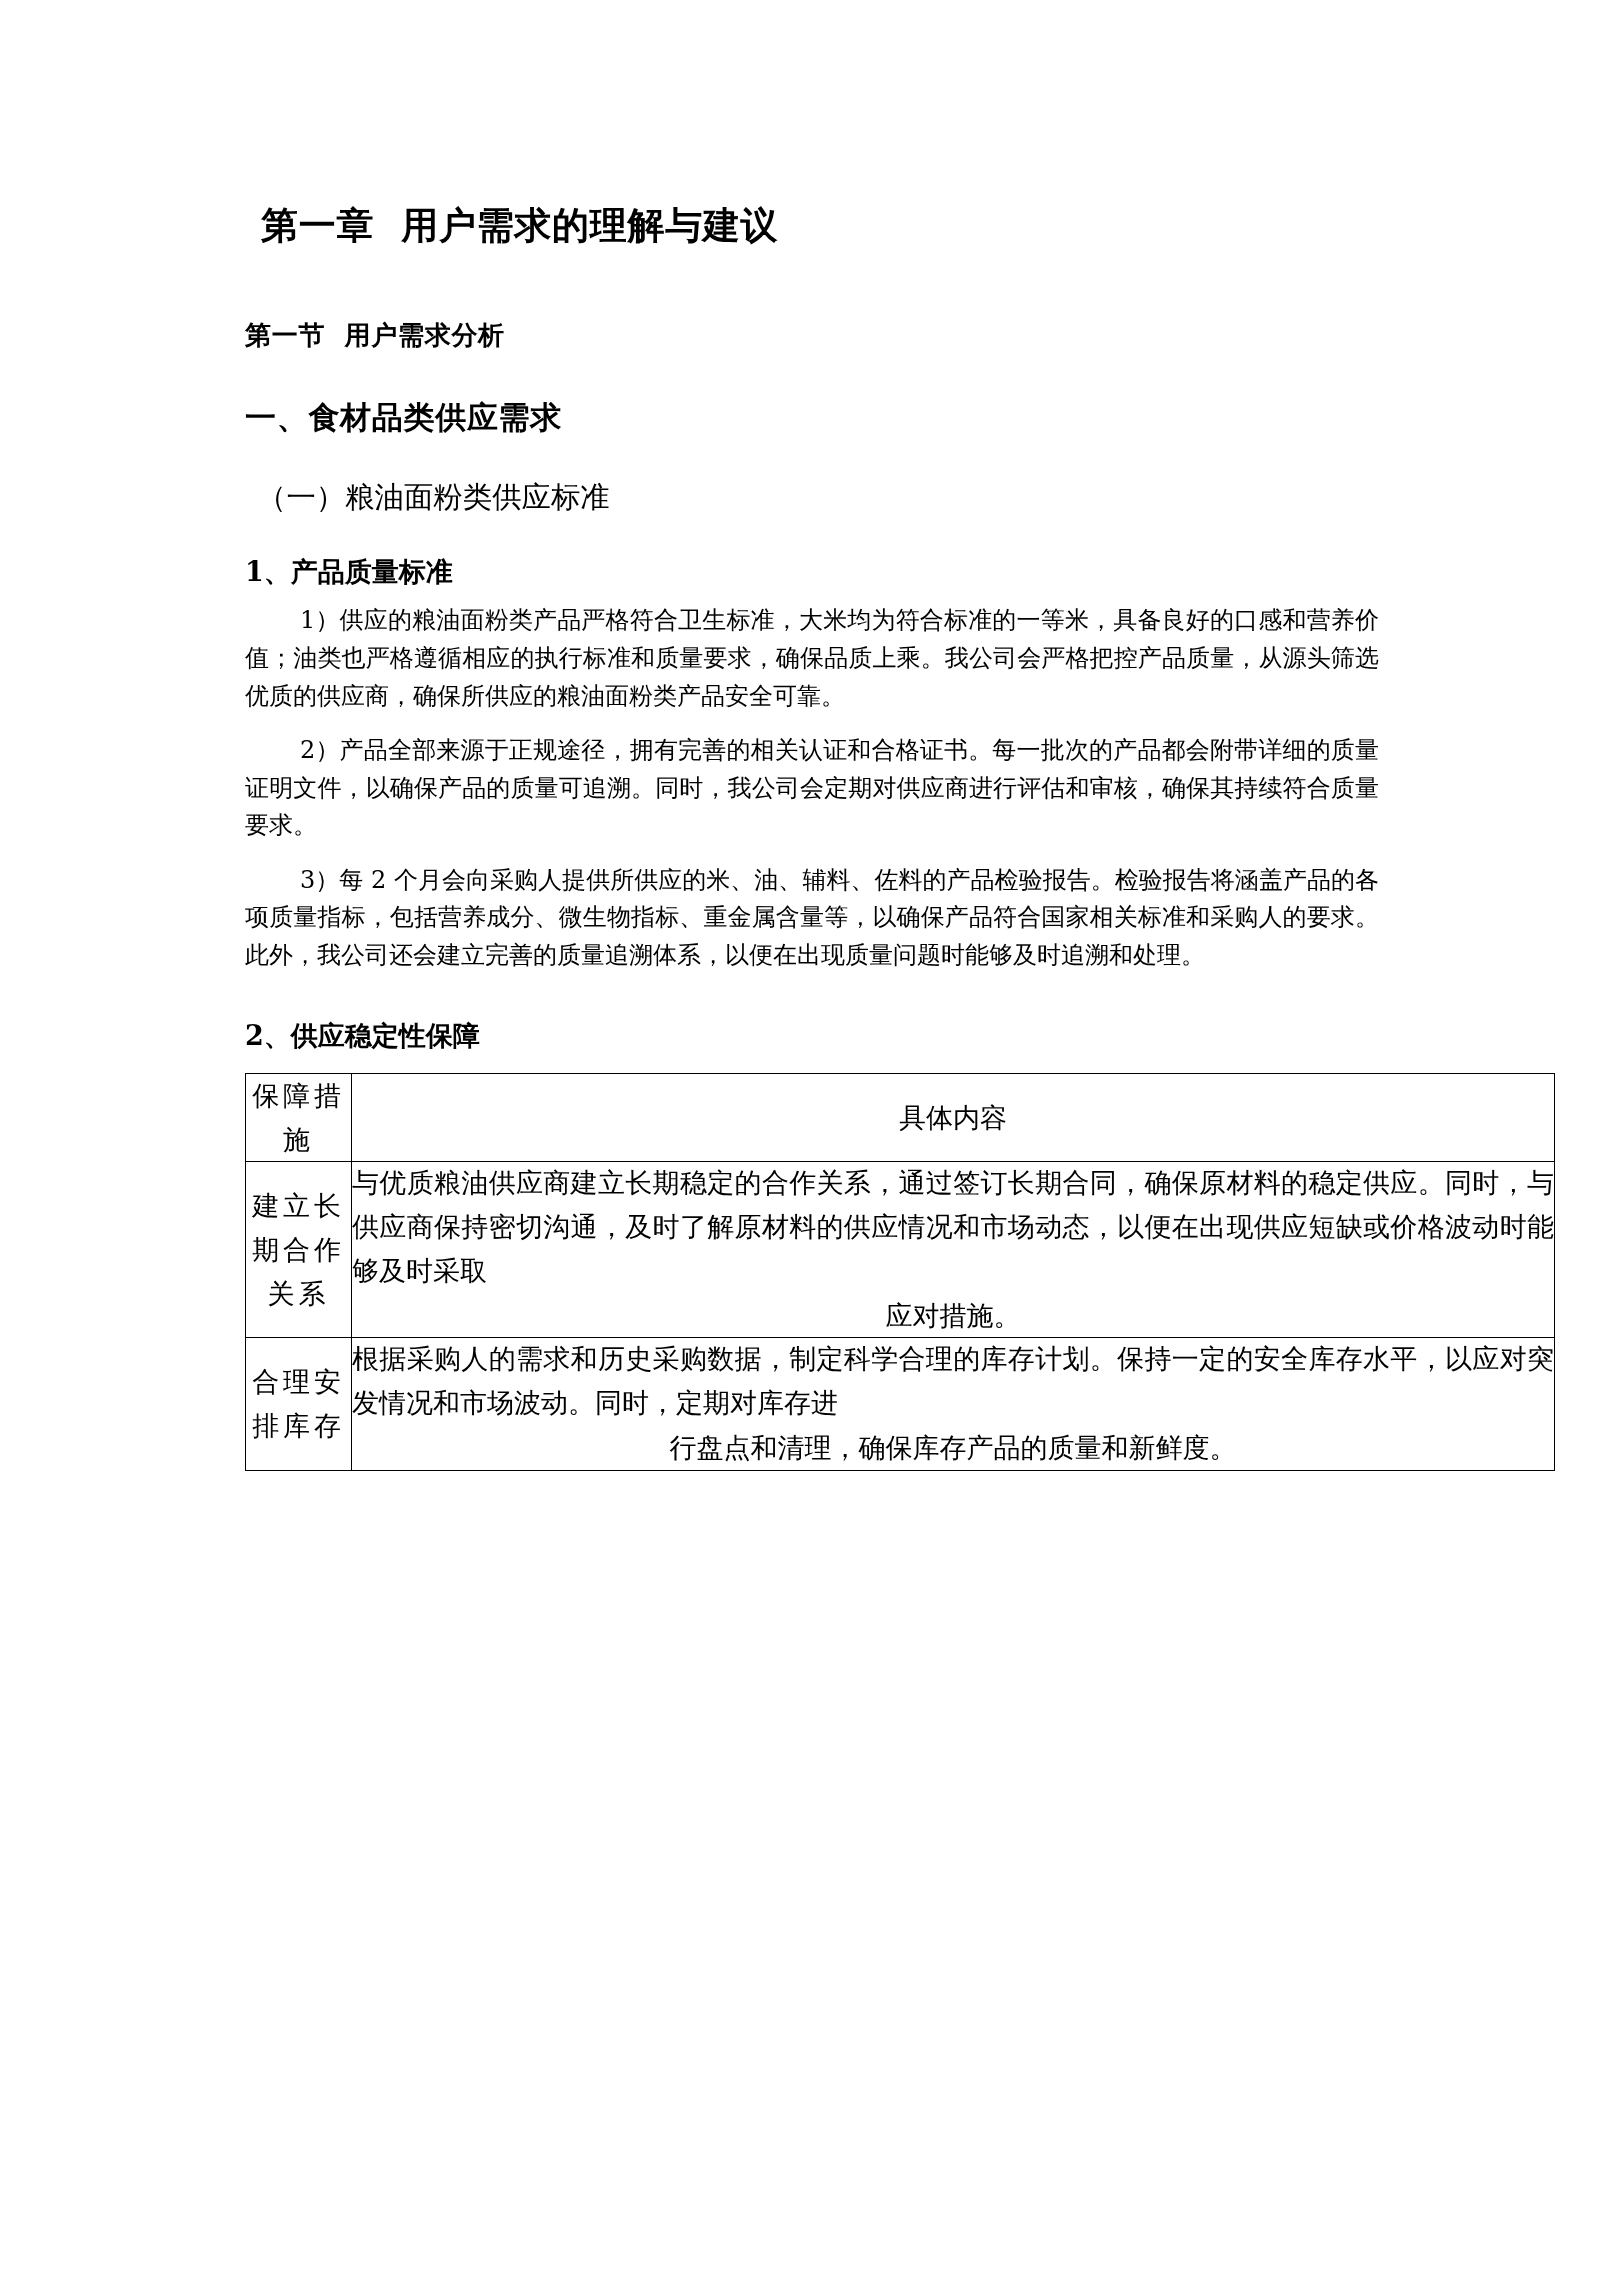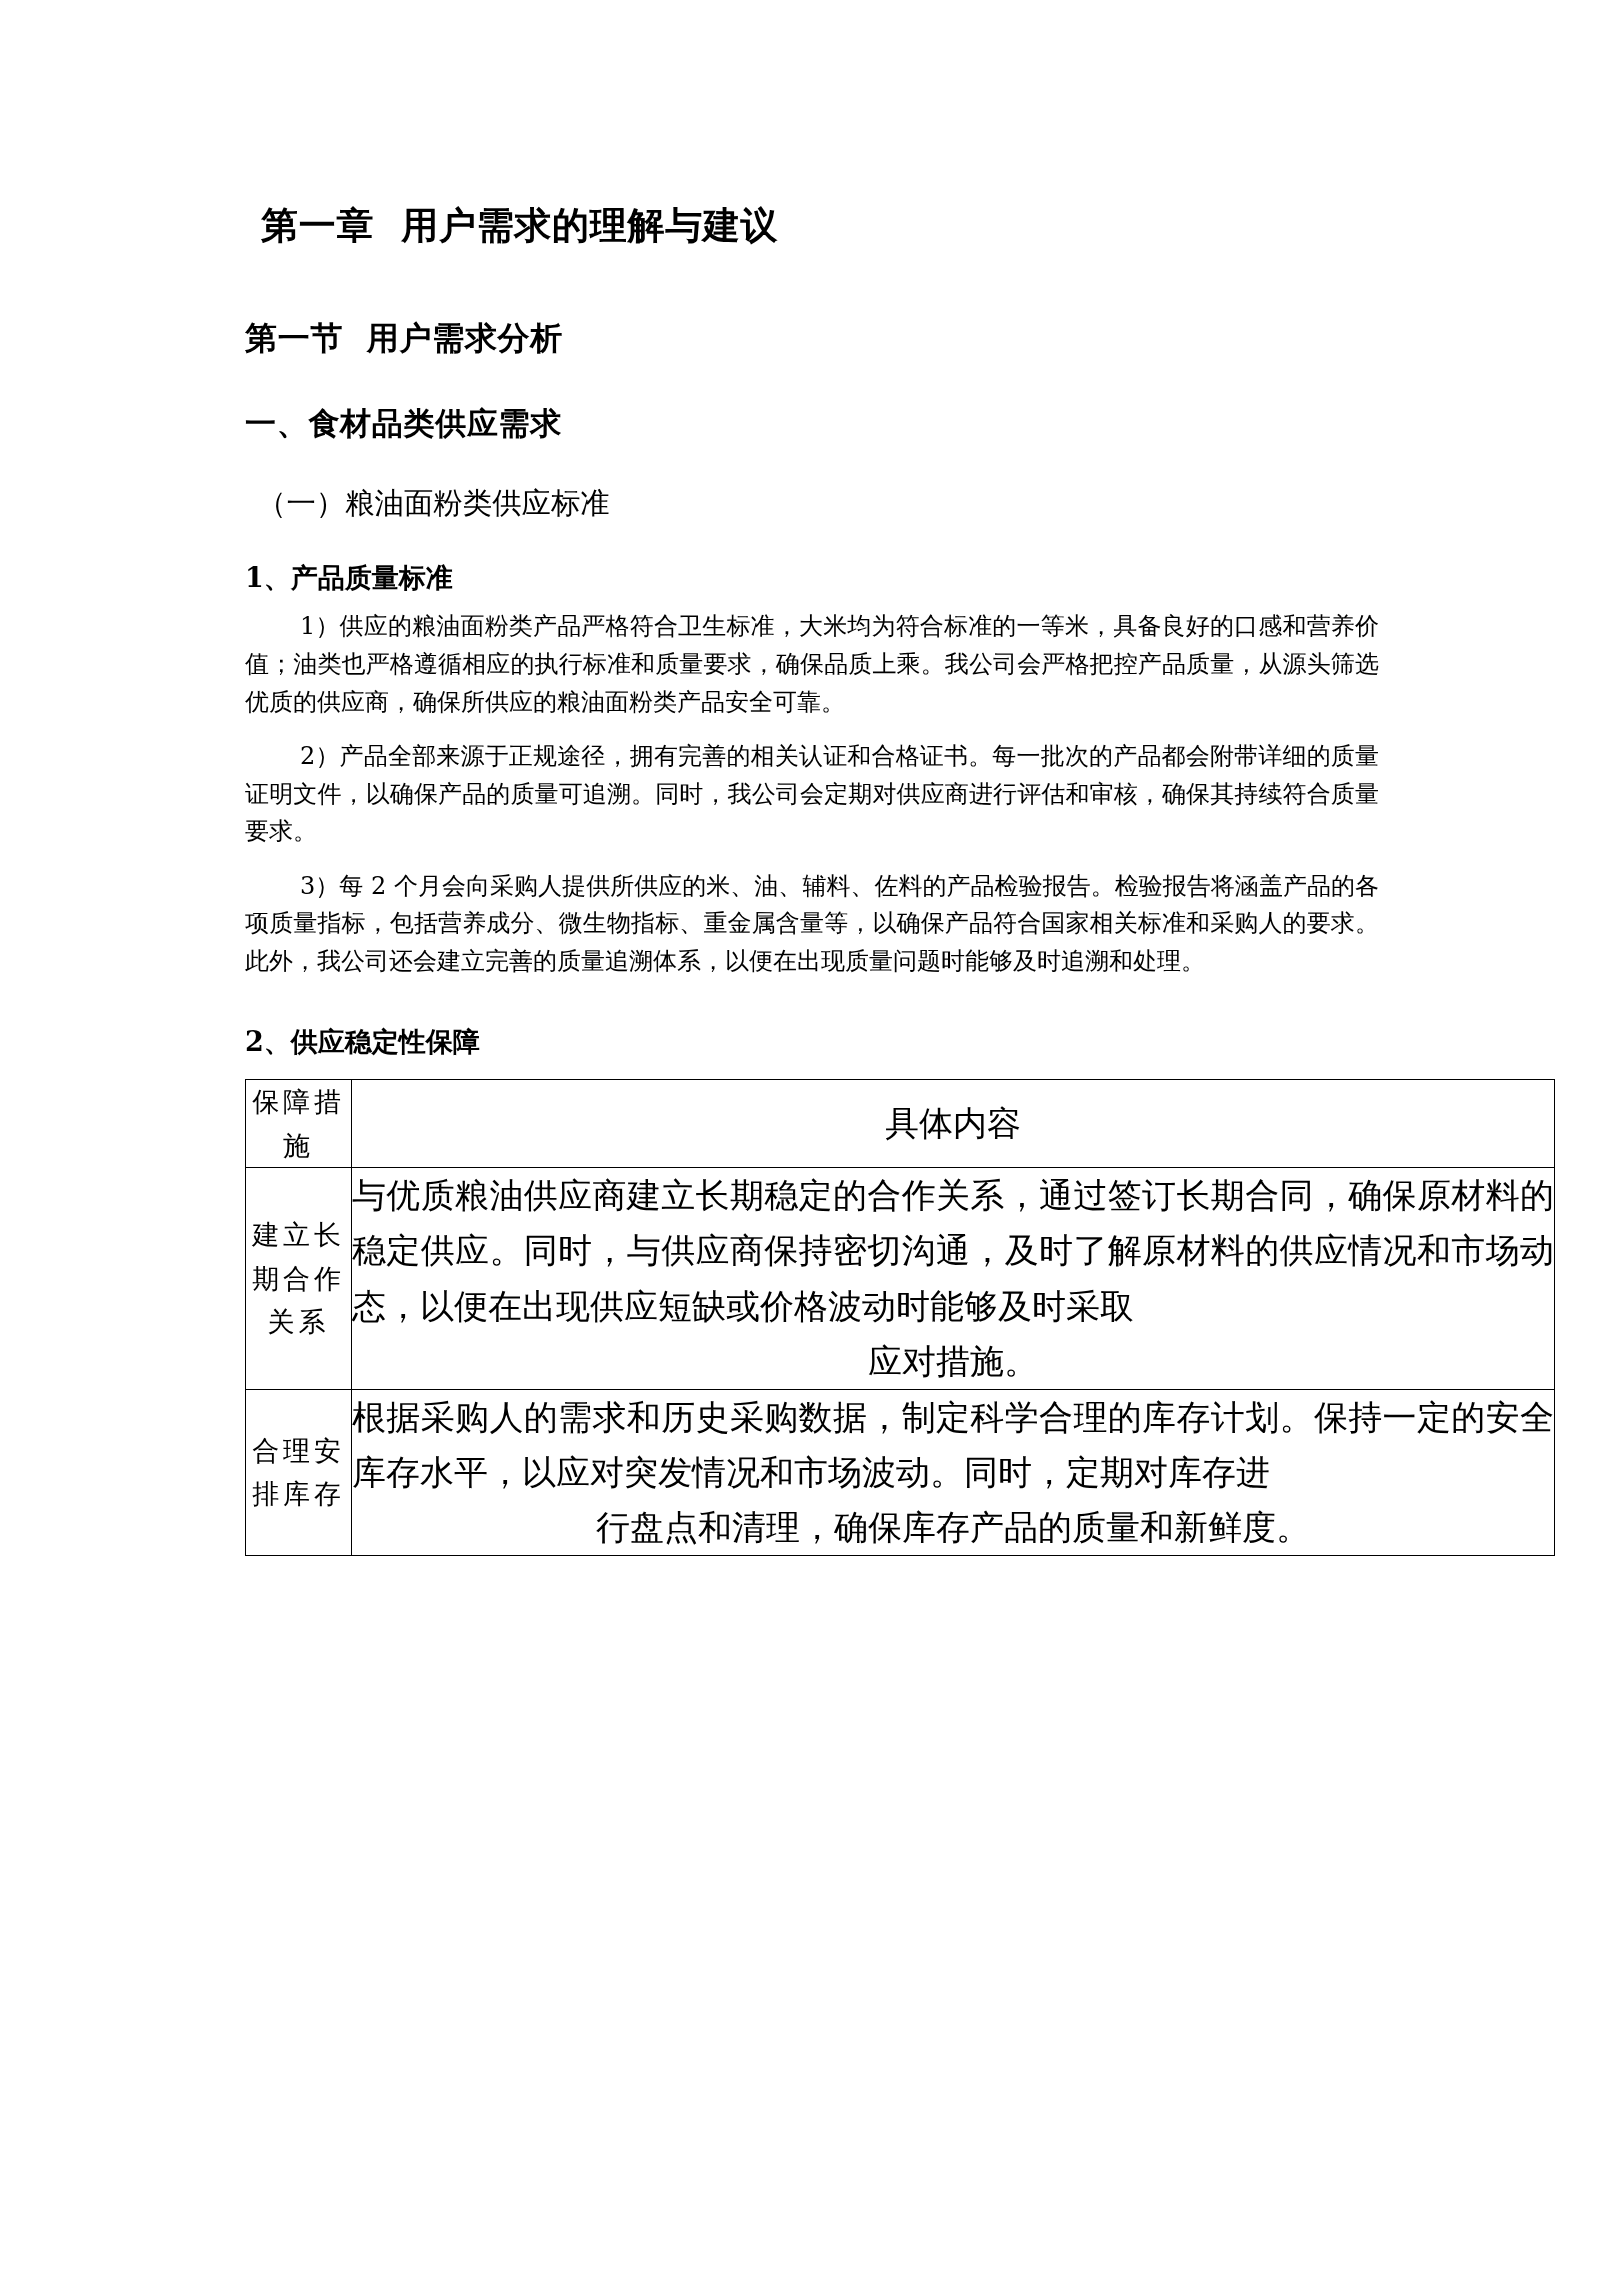--- a/index.html
+++ b/index.html
@@ -31,21 +31,21 @@
     font-size: 37px;
     line-height: 1.0;
     letter-spacing: 0.7px;
     margin: 16px;
     padding-top: 191px;
     white-space: pre;
   }
   .h-section {
     font-family: "DejaVu Sans", sans-serif;
     font-weight: bold;
-    font-size: 32px;
+    font-size: 26px;
     line-height: 1.0;
     letter-spacing: 0.7px;
     margin: 0;
     padding-top: 62px;
     white-space: pre;
   }
   .h-item {
     font-family: "DejaVu Sans", sans-serif;
     font-weight: bold;
     font-size: 31px;
@@ -110,21 +110,21 @@
     text-align: center;
     font-size: 27px;
     line-height: 1.62;
     letter-spacing: 3.9px;
     padding: 3.9px 2.6px 3.9px 6.5px;
     word-break: break-all;
   }
   td.col-val {
     text-align: justify;
     text-justify: inter-ideograph;
-    font-size: 34px;
+    font-size: 27px;
     line-height: 1.62;
     padding: 9.2px 7.9px 9.2px 9.2px;
     word-break: break-all;
   }
   .row-head td.col-val {
     text-align: center;
     height: 72px;
   }
   .val-body { display: block; font-family: Liberation Serif, serif; }
   .val-tail {

